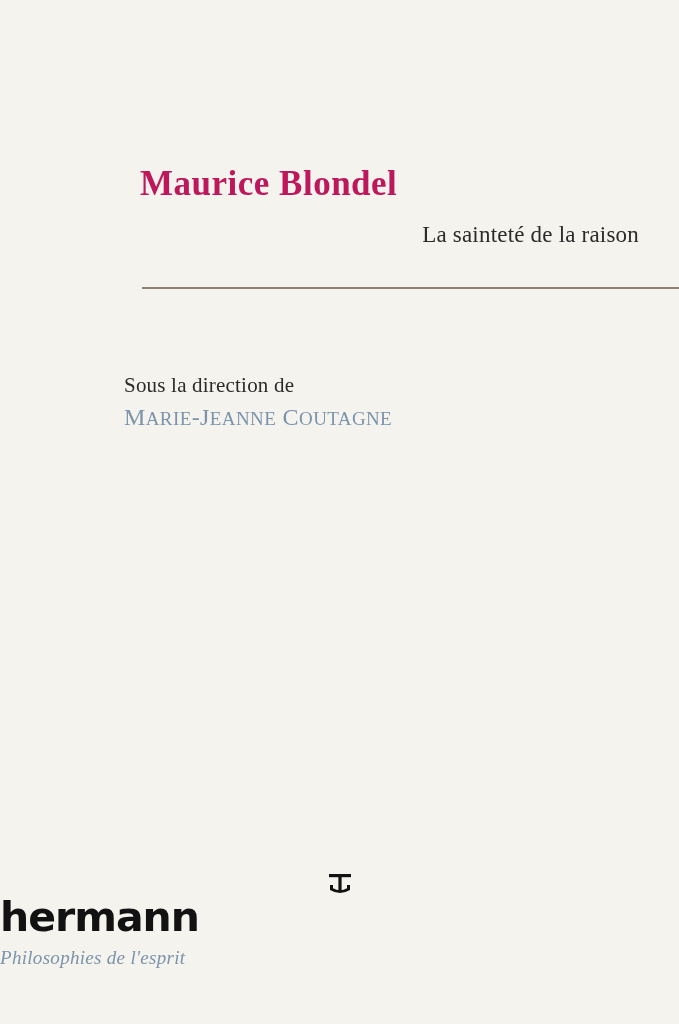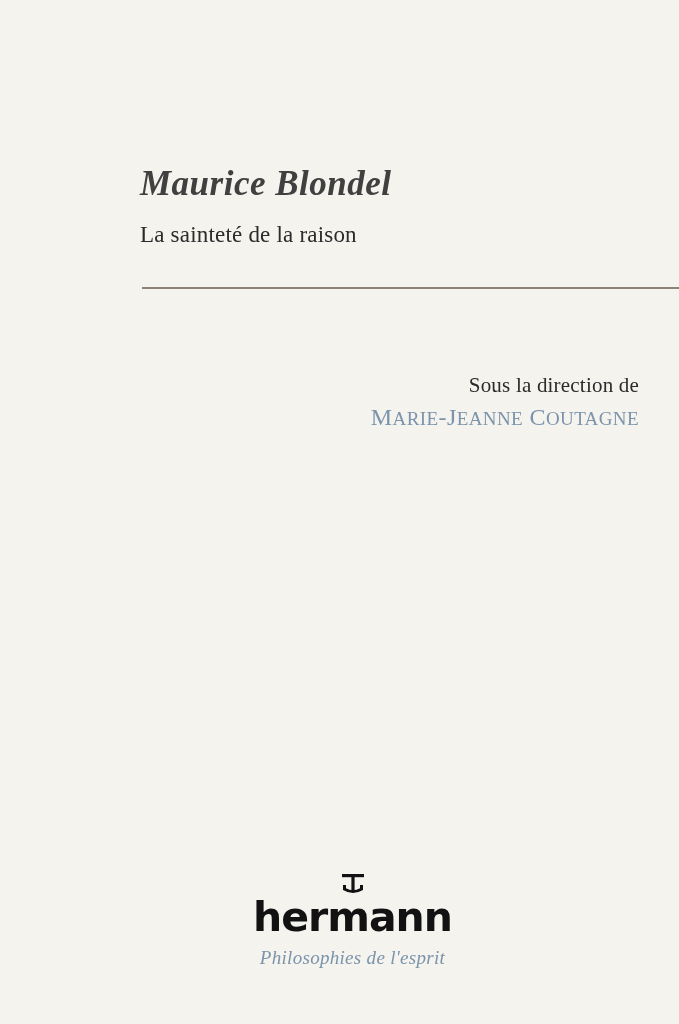--- a/index.html
+++ b/index.html
@@ -25,50 +25,49 @@
     position: absolute;
     left: 140px;
     top: 165px;
     right: 40px;
   }
 
   .book-title {
     font-family: "Liberation Serif", serif;
     font-weight: bold;
     font-size: 35px;
-    color: #404040;
+    color: #be185d;
     letter-spacing: 0.5px;
     line-height: 1.1;
     margin: 0;
-    font-style: italic;
   }
 
   .book-subtitle {
     font-family: "Liberation Serif", serif;
     font-size: 23px;
     color: #2b2b2b;
     margin: 18px 0 0 0;
     letter-spacing: 0.2px;
+    text-align: right;
   }
 
   .rule {
     position: absolute;
     left: 142px;
     top: 287px;
     width: 537px;
     height: 2px;
     background: #8c8374;
   }
 
   .editor-block {
     position: absolute;
     left: 124px;
     top: 373px;
     right: 40px;
-    text-align: right;
   }
 
   .editor-lead {
     font-family: "Liberation Serif", serif;
     font-size: 21px;
     color: #2b2b2b;
     margin: 0;
     letter-spacing: 0.2px;
   }
 
@@ -84,22 +83,21 @@
   }
   .editor-name .sc-small {
     font-size: 19px;
   }
 
   .publisher-block {
     position: absolute;
     left: 0;
     right: 0;
     bottom: 48px;
-    text-align: center;
-    padding-left: 26px;
+    text-align: left;
   }
 
   .logo-mark {
     display: block;
     margin: 0 auto 2px auto;
     width: 30px;
     height: 22px;
   }
 
   .logo-word {

